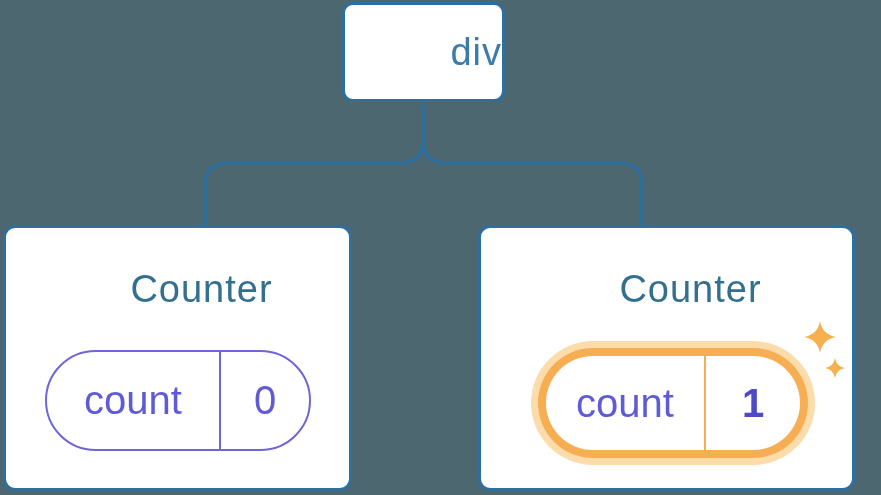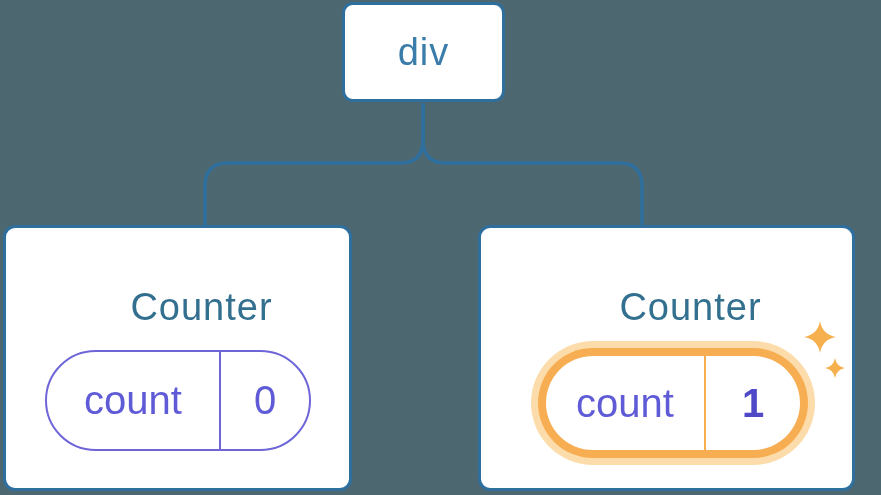--- a/index.html
+++ b/index.html
@@ -32,38 +32,38 @@
     width: 881px; height: 495px;
     pointer-events: none;
   }
   .root-box {
     position: absolute;
     left: 342px; top: 2px;
     width: 163px; height: 100px;
     background: var(--card-bg);
     border: 3px solid var(--card-border);
     border-radius: 11px;
-    display: flex; align-items: center; justify-content: center;
+    display: flex; align-items: center; justify-content: flex-end;
     color: var(--root-label);
     font-size: 38px;
     font-weight: 500;
     letter-spacing: 1px;
   }
   .card {
     position: absolute;
     top: 225px;
     height: 266px;
     background: var(--card-bg);
     border: 3px solid var(--card-border);
     border-radius: 12px;
   }
   .card.left  { left: 3px;   width: 349px; }
   .card.right { left: 478px; width: 377px; }
   .card-title {
-    margin-top: 58px;
+    margin-top: 40px;
     text-align: center;
     font-size: 38px;
     font-weight: 500;
     letter-spacing: 1px;
     color: var(--title);
     padding-left: 48px;
   }
   
   .pill {
     position: absolute;

